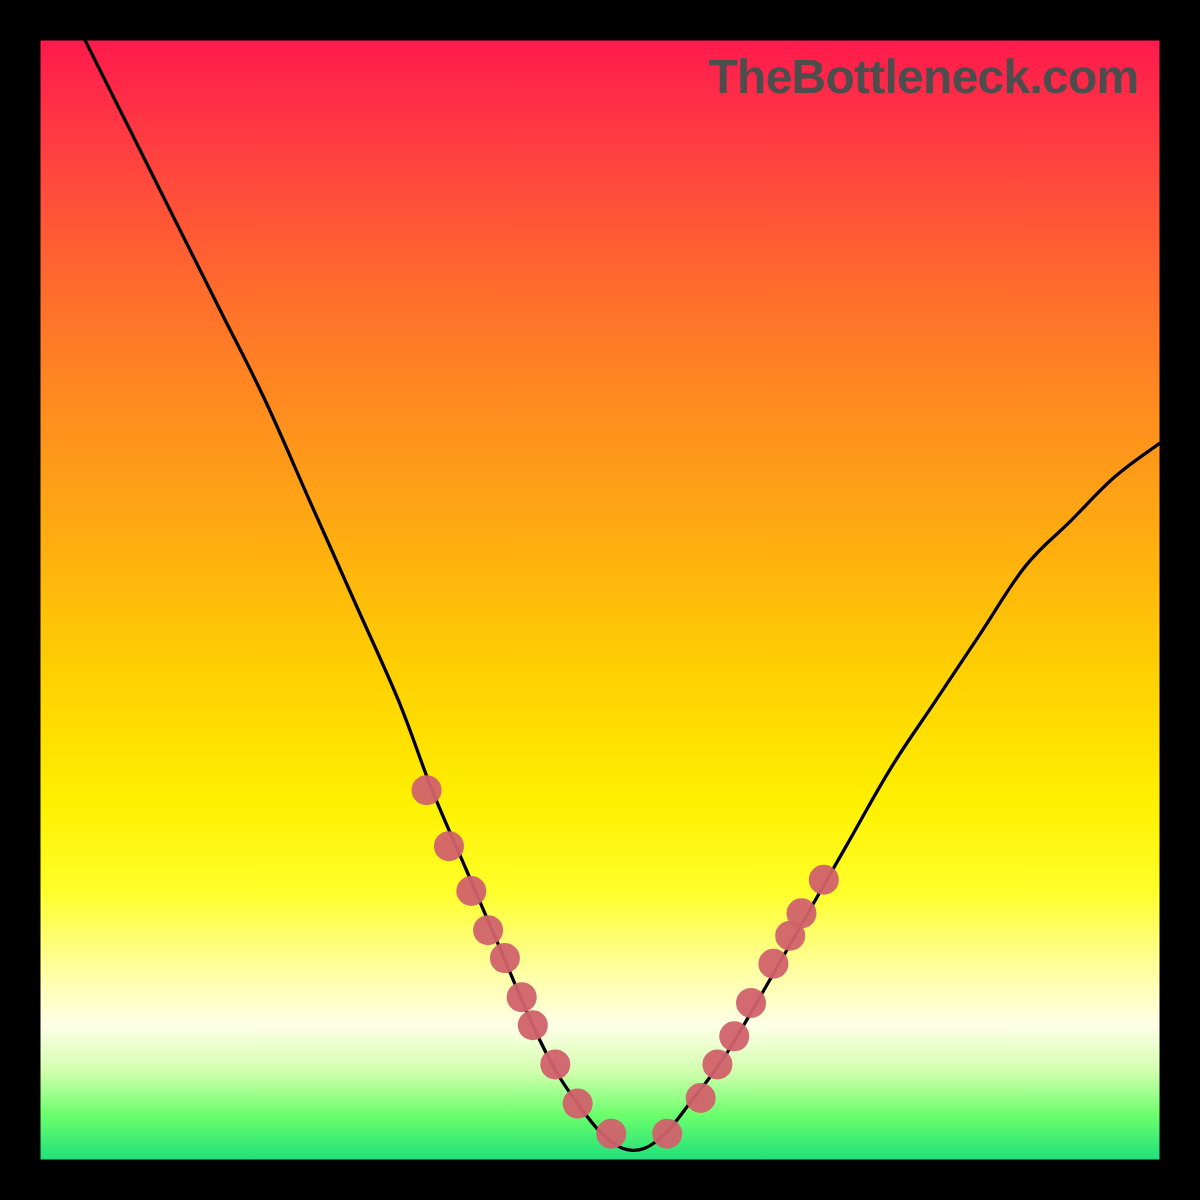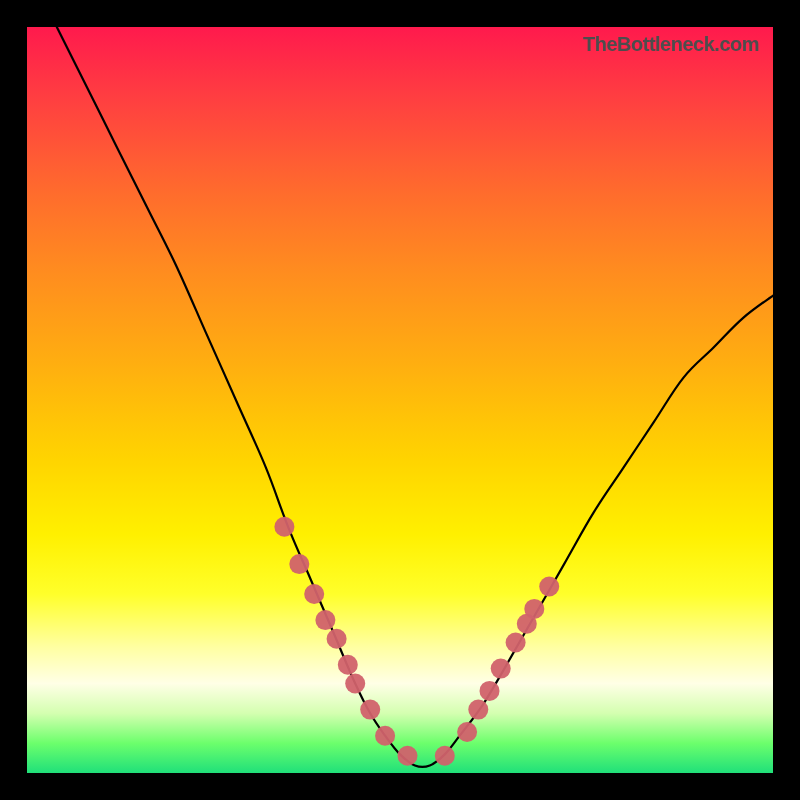--- a/index.html
+++ b/index.html
@@ -38,21 +38,21 @@
       #d4ffb0 92%,
       #6cff6c 96%,
       #20e07a 100%
     );
   }
   .watermark {
     position: absolute;
     top: 6px;
     right: 14px;
     color: #4d4d4d;
-    font-size: 20px;
+    font-size: 32px;
     font-weight: 600;
     letter-spacing: -0.5px;
     pointer-events: none;
   }
   svg.overlay {
     position: absolute;
     left: 0; top: 0;
     width: 746px;
     height: 746px;
     overflow: visible;

